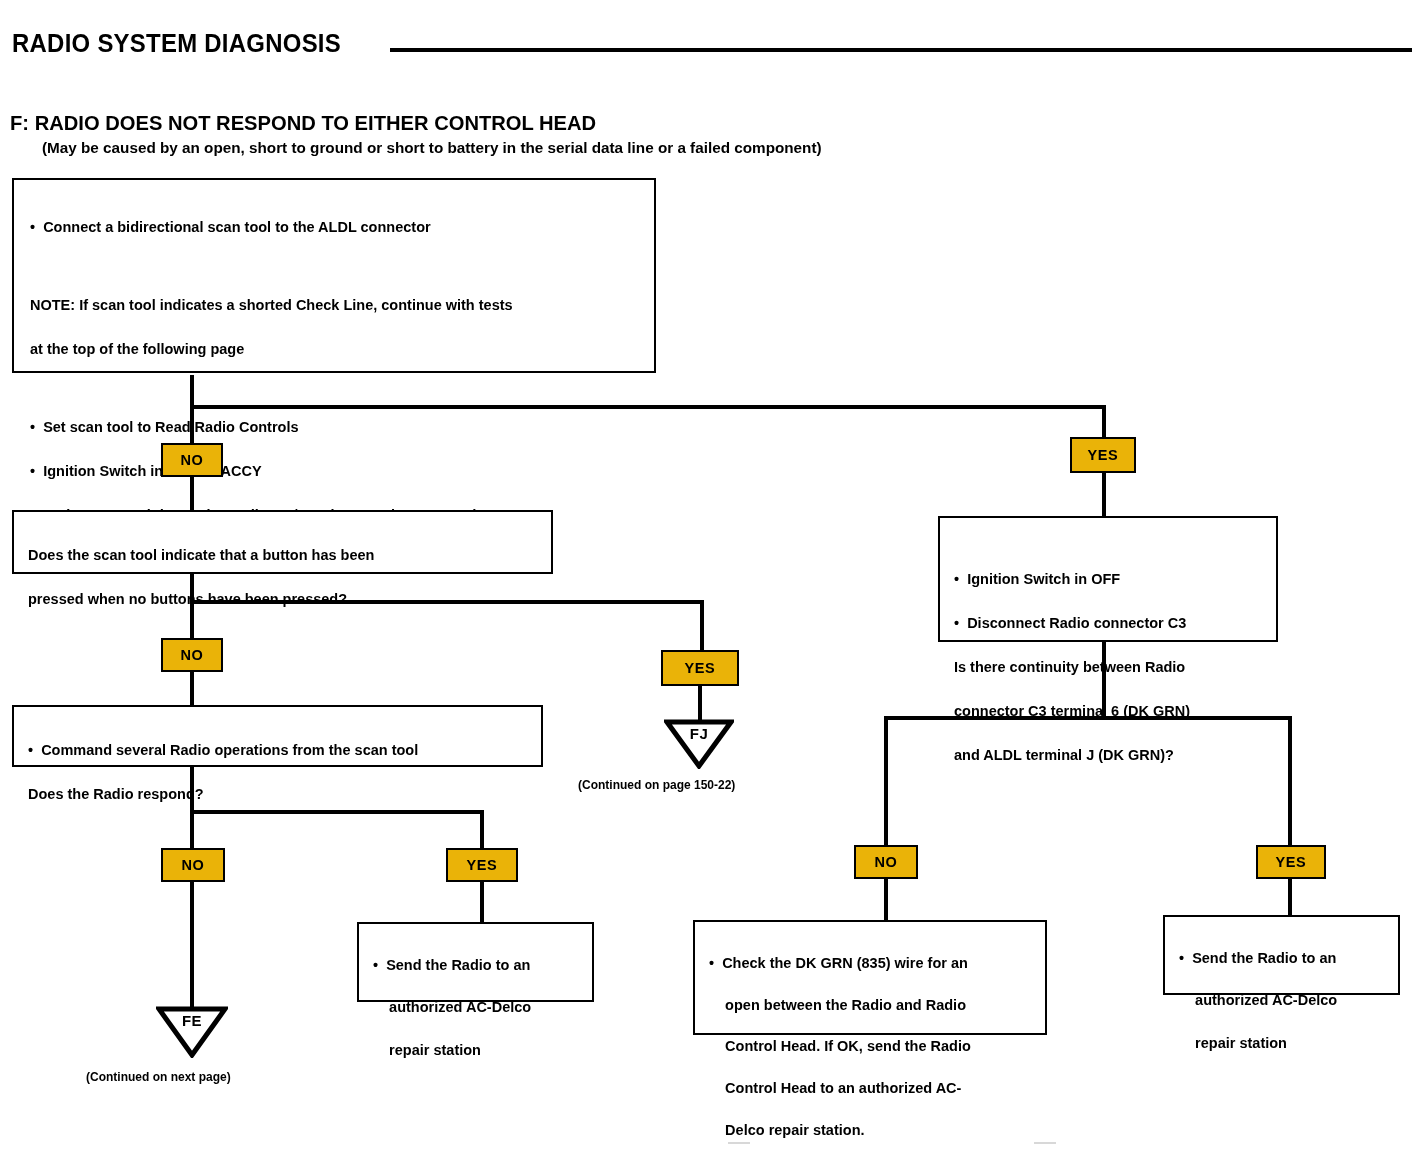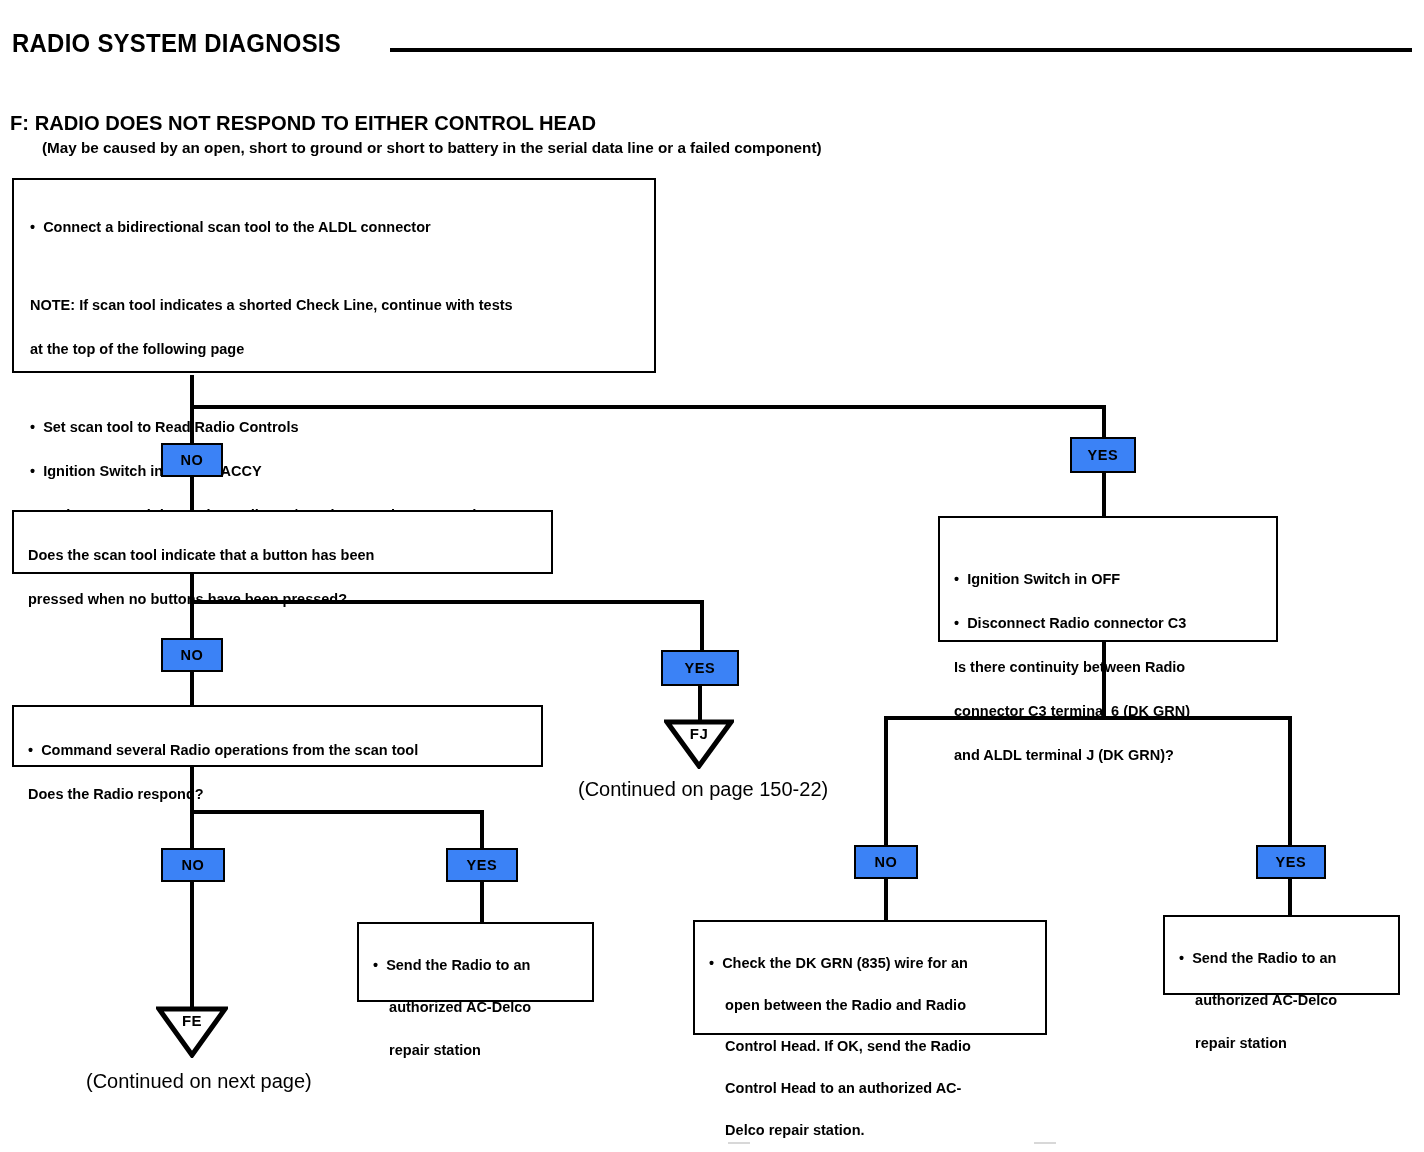--- a/index.html
+++ b/index.html
@@ -78,21 +78,21 @@
   }
   .box .ln { display: block; white-space: pre; }
   .box .bl { display: block; white-space: pre; text-indent: -16px; padding-left: 16px; }
   .box .sp { display: block; height: 12px; }
 
   
   .ynbox {
     position: absolute;
     box-sizing: border-box;
     border: 2.5px solid #000;
-    background: #3b82f6;
+    background: #eab308;
     font-size: 14.5px;
     font-weight: bold;
     text-align: center;
     line-height: 1;
     display: flex;
     align-items: center;
     justify-content: center;
     letter-spacing: 0.6px;
   }
 
@@ -110,22 +110,22 @@
     left: 0;
     top: 6px;
     width: 100%;
     text-align: center;
     font-size: 15px;
     font-weight: bold;
     letter-spacing: 0.5px;
   }
   .caption {
     position: absolute;
-    font-size: 20px;
-    font-weight: normal;
+    font-size: 12px;
+    font-weight: bold;
     white-space: nowrap;
   }
 
   
   .artifact {
     position: absolute;
     height: 2px;
     background: #d8d8d8;
   }
 </style>

